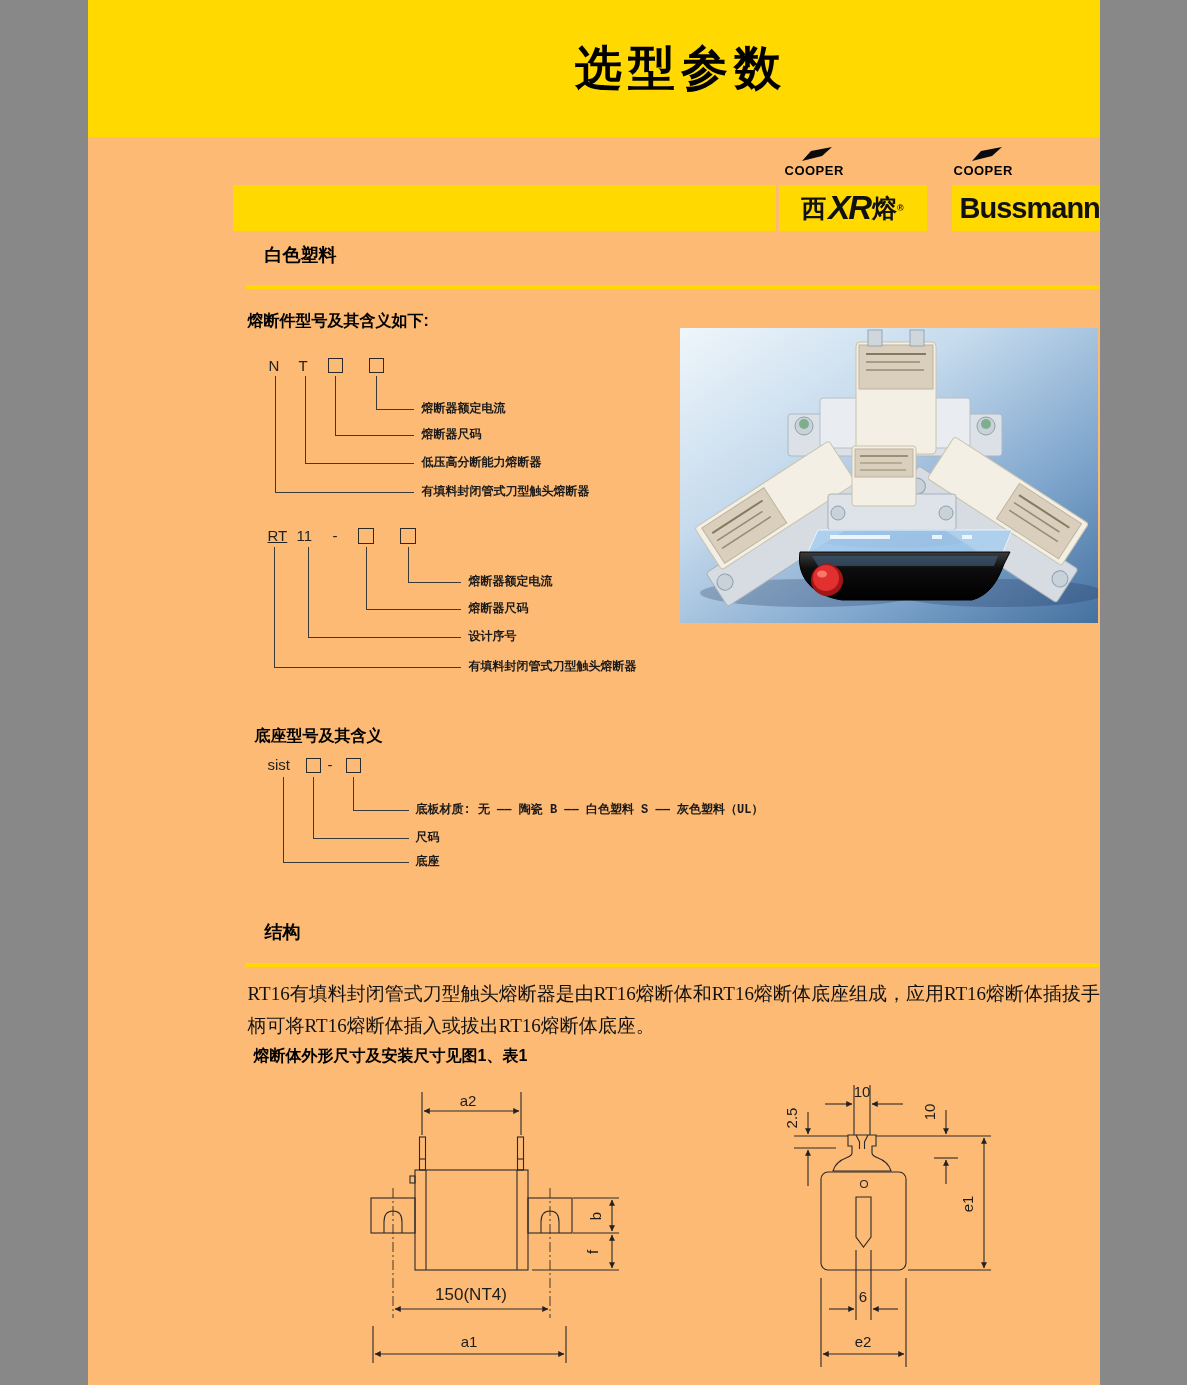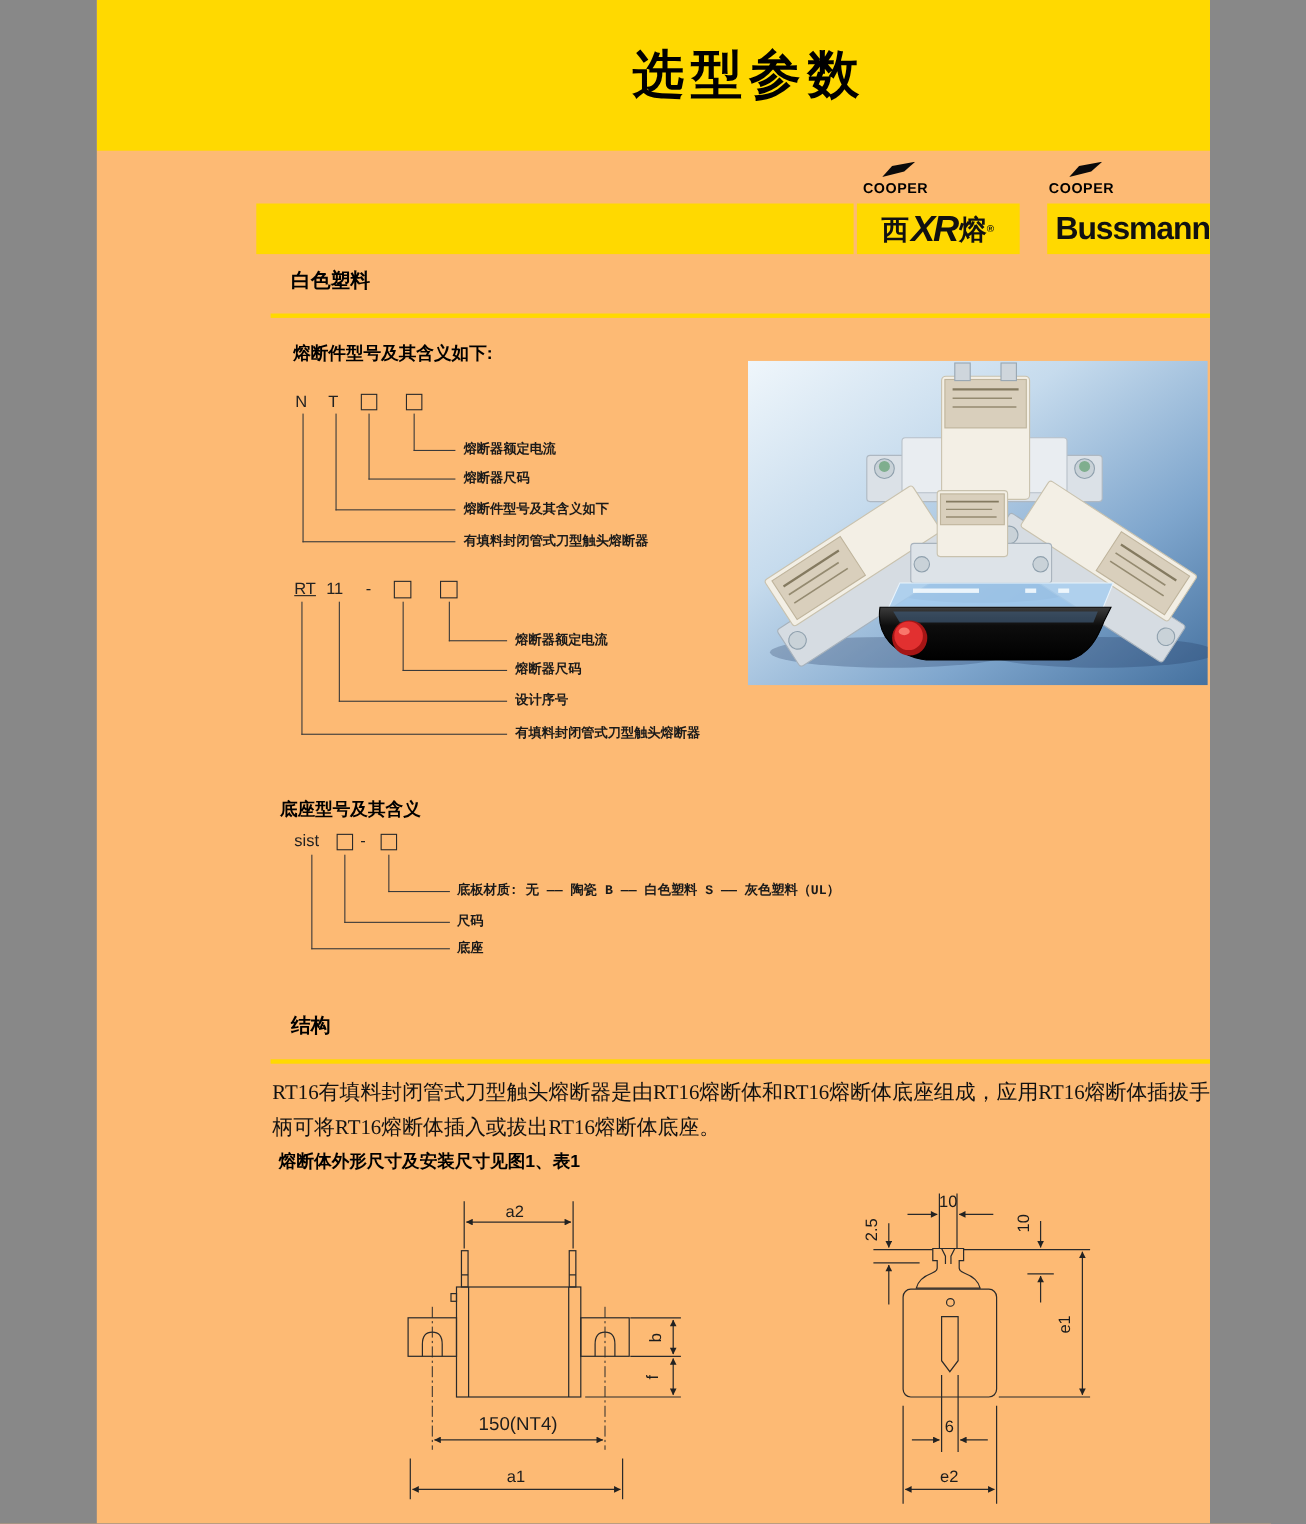--- a/index.html
+++ b/index.html
@@ -71,34 +71,34 @@
     <polygon points="0,14 20,9 30,0 9,4" fill="#0a0a0a"></polygon>
   </svg>
   <div class="cooper cooper-2">COOPER</div>
   <div class="logo-block logo-bm">
     <span class="bm-name">Bussmann</span>
       <span class="reg">®</span>
   </div>
 
   <div class="h-main" style="left:177px;top:243px;">白色塑料</div>
   <div class="rule" style="top:285px;"></div>
-  <div class="h-sub" style="left:179px;top:311px;">熔断件型号及其含义如下:</div>
+  <div class="h-sub" style="left:160px;top:311px;">熔断件型号及其含义如下:</div>
 
   <div>
     <span class="code-el" style="left:181px;top:357px;">N</span>
     <span class="code-el" style="left:211px;top:357px;">T</span>
     <span class="sq" style="left:240px;top:358px;"></span>
     <span class="sq" style="left:281px;top:358px;"></span>
     <div class="conn" style="left:288px;top:376px;width:37px;height:33px;"></div>
     <div class="conn" style="left:247px;top:376px;width:78px;height:59px;"></div>
     <div class="conn" style="left:217px;top:376px;width:108px;height:87px;"></div>
     <div class="conn" style="left:187px;top:376px;width:138px;height:116px;"></div>
     <div class="dlabel" style="left:334px;top:401px;">熔断器额定电流</div>
     <div class="dlabel" style="left:334px;top:427px;">熔断器尺码</div>
-    <div class="dlabel" style="left:334px;top:455px;">熔断件型号及其含义如下</div>
+    <div class="dlabel" style="left:334px;top:455px;">低压高分断能力熔断器</div>
     <div class="dlabel" style="left:334px;top:484px;">有填料封闭管式刀型触头熔断器</div>
   </div>
 
   <svg class="photo" viewBox="0 0 418 295">
     <defs>
       <linearGradient id="bg" x1="0" y1="0" x2="1" y2="1">
         <stop offset="0" stop-color="#eff6fb"></stop>
           <stop offset="0.35" stop-color="#c6dbed"></stop>
         <stop offset="0.7" stop-color="#7fa6cd"></stop>
           <stop offset="1" stop-color="#45719f"></stop>

